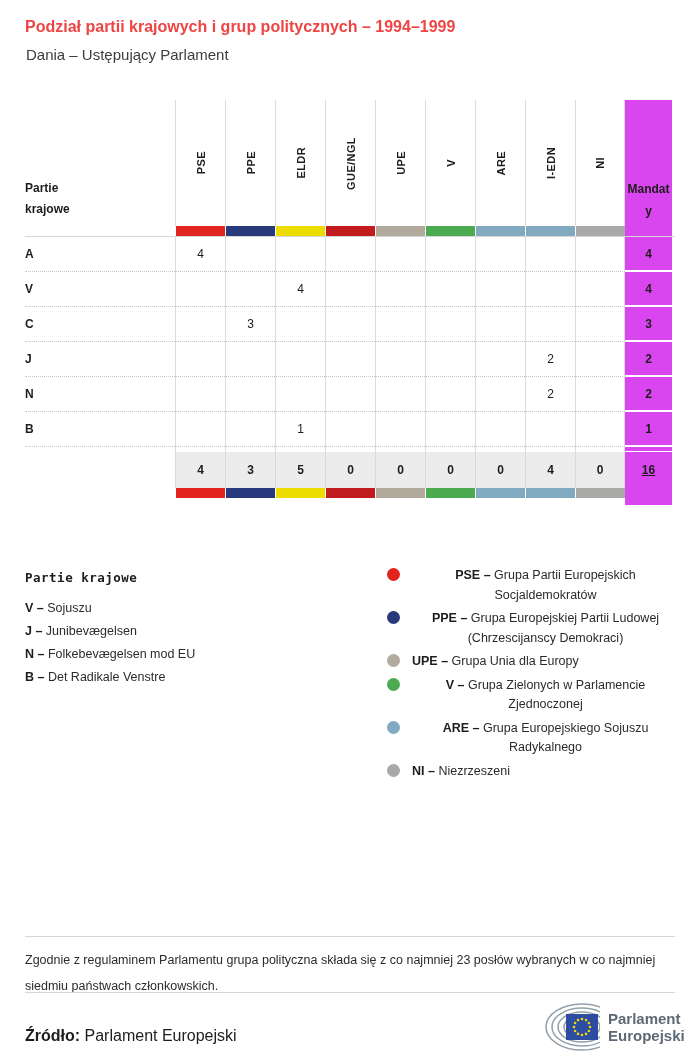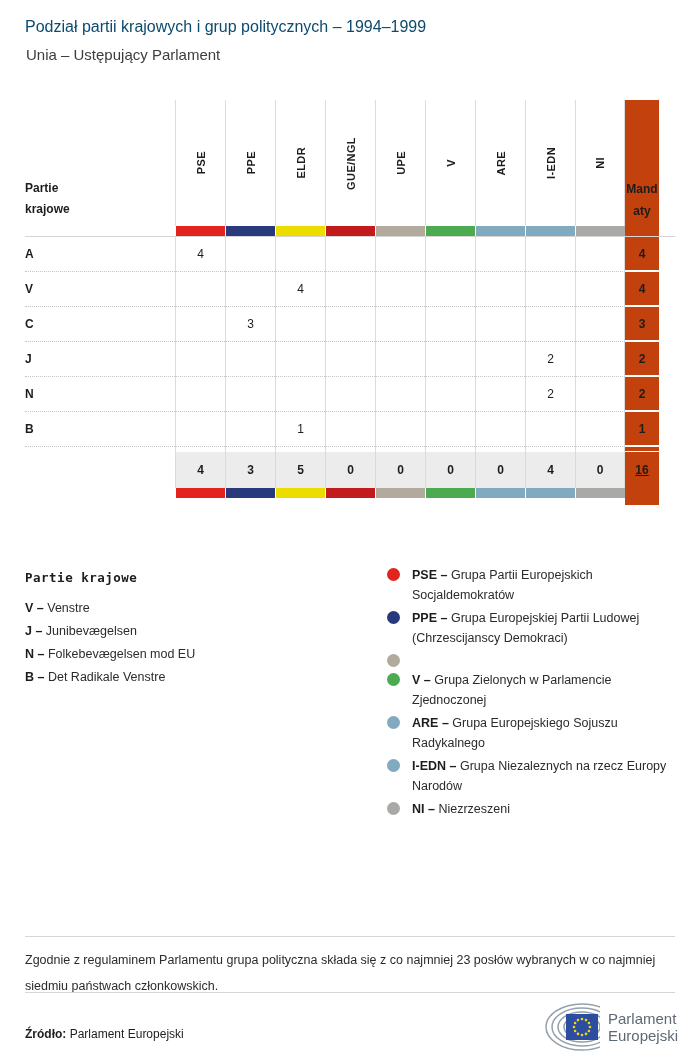--- a/index.html
+++ b/index.html
@@ -1,31 +1,31 @@
 <!DOCTYPE html>
 <html><head>
 <meta charset="utf-8">
 <style>
   html,body{margin:0;padding:0;background:#fff;}
   #page{
     position:relative;width:700px;height:1060px;background:#ffffff;
     font-family:"Liberation Sans",sans-serif;color:#1d1d1b;overflow:hidden;
   }
   
-  .title{position:absolute;left:25px;top:18px;font-size:16px;font-weight:normal;color:#0c4a6e;}
+  .title{position:absolute;left:25px;top:18px;font-size:16px;font-weight:bold;color:#ef4444;}
   .subtitle{position:absolute;left:26px;top:46px;font-size:15px;font-weight:normal;color:#3d3d3c;}
 
   
   .tbl{position:absolute;left:25px;top:100px;width:650px;}
   .row{display:flex;width:650px;}
   .row > div{box-sizing:border-box;}
   .lab{width:150px;}
   .c{width:50px;border-left:1px solid #dcdcdc;}
   .c.last{border-right:1px solid #dcdcdc;}
-  .m{width:34px;background:#c2410c;}
+  .m{width:47px;background:#d946ef;}
 
   .r-head{height:126px;}
   .r-head .lab{display:flex;align-items:flex-end;padding-bottom:6px;}
   .rowhead-label{font-size:12px;font-weight:bold;width:70px;line-height:21px;}
   .r-head .c{display:flex;align-items:center;justify-content:center;}
   .vlabel{writing-mode:vertical-rl;transform:rotate(180deg);font-size:11px;font-weight:bold;letter-spacing:0.4px;white-space:nowrap;}
   .r-head .m{display:flex;align-items:flex-end;justify-content:center;padding-bottom:4px;}
   .seats-head{font-size:12px;font-weight:bold;text-align:center;width:46px;line-height:22px;word-break:break-all;}
 
   .r-bar{height:10px;border-bottom:1px solid #d6d6d6;}
@@ -54,43 +54,43 @@
 
   
   .leg-parties{position:absolute;left:25px;top:570px;width:320px;}
   .leg-parties-title{font-family:"DejaVu Sans Mono","Liberation Mono",monospace;
     font-size:12.5px;font-weight:bold;margin-bottom:16px;letter-spacing:0.5px;}
   .leg-party-item{font-size:12.5px;margin-bottom:9px;color:#2b2b2a;}
   .leg-party-item b{color:#1d1d1b;}
 
   .leg-groups{position:absolute;left:387px;top:566px;width:292px;}
   .leg-groups-title{font-size:12.5px;font-weight:bold;margin-bottom:14px;}
-  .leg-group-item{display:flex;margin-bottom:4px;}
+  .leg-group-item{display:flex;margin-bottom:4px;text-align:center;}
   .dot{width:13px;height:13px;border-radius:50%;flex:0 0 13px;margin-top:2px;}
   .leg-group-text{margin-left:12px;font-size:12.5px;line-height:19.5px;color:#2b2b2a;}
   .leg-group-text b{color:#1d1d1b;}
 
   
   .hr{position:absolute;left:25px;width:650px;height:1px;background:#d6d6d6;}
   .hr1{top:936px;}
   .hr2{top:992px;}
   .footnote{position:absolute;left:25px;top:947px;width:634px;font-size:12.5px;line-height:26px;color:#2b2b2a;}
-  .source{position:absolute;left:25px;top:1027px;font-size:12px;}
+  .source{position:absolute;left:25px;top:1027px;font-size:16px;}
   .source b{font-weight:bold;}
 
   .logo{position:absolute;left:530px;top:1001px;display:flex;align-items:center;}
-  .logo-text{margin-left:8px;font-size:15px;line-height:17px;font-weight:normal;}
+  .logo-text{margin-left:8px;font-size:15px;line-height:17px;font-weight:bold;}
 </style>
 </head>
 <body>
 
 <div id="page">
 
   <div class="title">Podział partii krajowych i grup politycznych – 1994–1999</div>
-  <div class="subtitle">Unia – Ustępujący Parlament</div>
+  <div class="subtitle">Dania – Ustępujący Parlament</div>
 
   <div class="tbl">
 
     <div class="row r-head">
       <div class="lab">
         <div class="rowhead-label">Partie krajowe</div>
       </div>
       <div class="c">
           <span class="vlabel">PSE</span>
         </div>
@@ -268,50 +268,47 @@
         <div class="c" style="border:none"></div>
       <div class="c" style="border:none"></div>
         <div class="c" style="border:none"></div>
       <div class="c" style="border:none"></div>
       <div class="m"></div>
     </div>
   </div>
 
   <div class="leg-parties">
     <div class="leg-parties-title">Partie krajowe</div>
-    <div class="leg-party-item"><b>V</b><b> – </b><span>Venstre</span></div>
+    <div class="leg-party-item"><b>V</b><b> – </b><span>Sojuszu</span></div>
     <div class="leg-party-item"><b>J</b><b> – </b><span>Junibevægelsen</span></div>
     <div class="leg-party-item"><b>N</b><b> – </b><span>Folkebevægelsen mod EU</span></div>
     <div class="leg-party-item"><b>B</b><b> – </b><span>Det Radikale Venstre</span></div>
   </div>
 
   <div class="leg-groups">
 
     <div class="leg-group-item">
       <span class="dot" style="background-color: rgb(226, 35, 30);"></span>
       <span class="leg-group-text"><b>PSE</b><b> – </b><span>Grupa Partii Europejskich Socjaldemokratów</span></span>
     </div>
     <div class="leg-group-item">
       <span class="dot" style="background-color: rgb(41, 58, 124);"></span>
       <span class="leg-group-text"><b>PPE</b><b> – </b><span>Grupa Europejskiej Partii Ludowej (Chrzescijanscy Demokraci)</span></span>
     </div>
     <div class="leg-group-item">
       <span class="dot" style="background-color: rgb(178, 170, 157);"></span>
+      <span class="leg-group-text"><b>UPE</b><b> – </b><span>Grupa Unia dla Europy</span></span>
     </div>
     <div class="leg-group-item">
       <span class="dot" style="background-color: rgb(76, 170, 80);"></span>
       <span class="leg-group-text"><b>V</b><b> – </b><span>Grupa Zielonych w Parlamencie Zjednoczonej</span></span>
     </div>
     <div class="leg-group-item">
       <span class="dot" style="background-color: rgb(129, 170, 192);"></span>
       <span class="leg-group-text"><b>ARE</b><b> – </b><span>Grupa Europejskiego Sojuszu Radykalnego</span></span>
-    </div>
-    <div class="leg-group-item">
-      <span class="dot" style="background-color: rgb(129, 170, 192);"></span>
-      <span class="leg-group-text"><b>I-EDN</b><b> – </b><span>Grupa Niezaleznych na rzecz Europy Narodów</span></span>
     </div>
     <div class="leg-group-item">
       <span class="dot" style="background-color: rgb(169, 169, 167);"></span>
       <span class="leg-group-text"><b>NI</b><b> – </b><span>Niezrzeszeni</span></span>
     </div>
   </div>
 
   <div class="hr hr1"></div>
   <div class="footnote">Zgodnie z regulaminem Parlamentu grupa polityczna składa się z co najmniej 23 posłów wybranych w co najmniej siedmiu państwach członkowskich.</div>
   <div class="hr hr2"></div>

